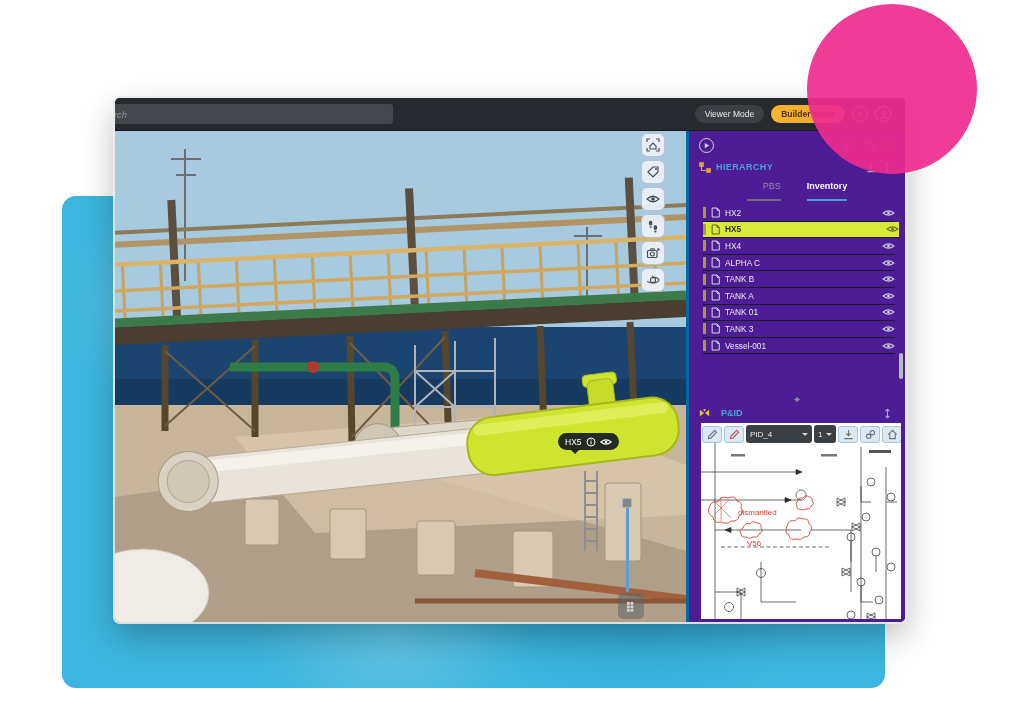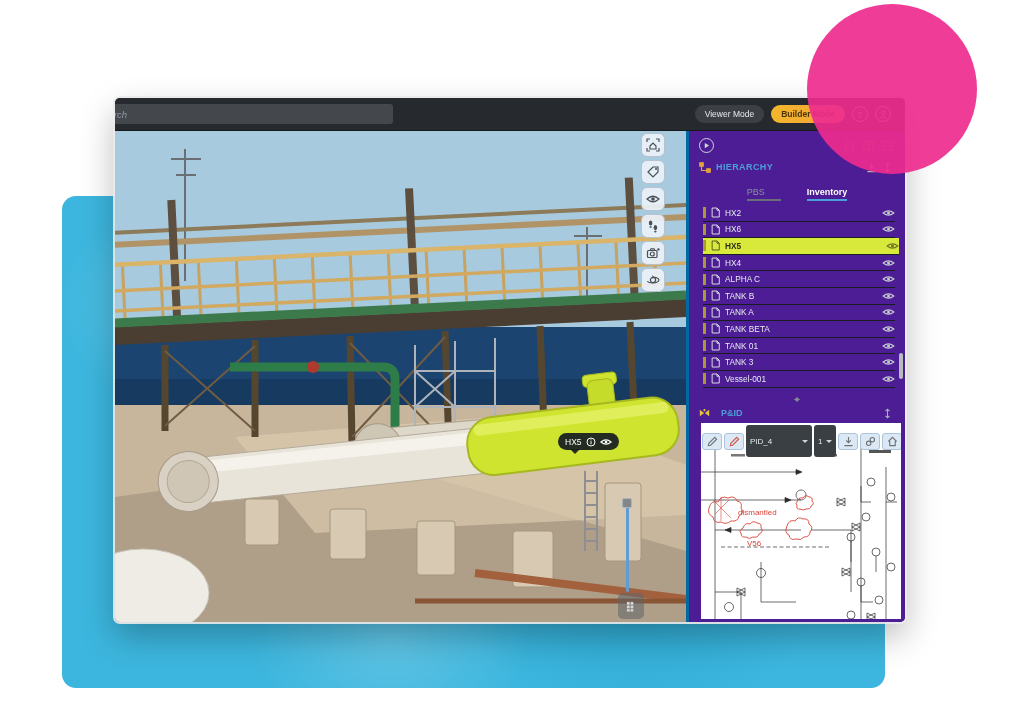--- a/index.html
+++ b/index.html
@@ -53,21 +53,21 @@
   .play-btn{width:15px;height:15px;border-radius:50%;border:1.3px solid #cfd4d8;display:flex;align-items:center;justify-content:center;background:none;padding:0;box-sizing:border-box;}
   .play-btn svg{width:7px;height:7px;fill:#cfd4d8;}
   .lay-icons{display:flex;gap:8px;color:#6d747b;}
   .lay-icons svg{width:11px;height:11px;}
   .hier-head{height:20px;display:flex;align-items:center;padding:0 12px 0 10px;gap:5px;}
   .hier-title{color:#4d9fda;font-size:9px;font-weight:bold;letter-spacing:.4px;}
   .head-spacer{flex:1;}
   .head-ic{color:#aab0b6;display:flex;}
   .head-ic svg{width:11px;height:11px;}
   .tabs{height:24px;display:flex;justify-content:center;gap:26px;align-items:flex-end;padding-bottom:2px;}
-  .tab{font-size:9px;color:#8b9198;padding-bottom:2px;border-bottom:2px solid #6a7076;cursor:pointer;min-width:34px;text-align:left;}
+  .tab{font-size:9px;color:#8b9198;padding-bottom:8px;border-bottom:2px solid #6a7076;cursor:pointer;min-width:34px;text-align:right;}
   .tab.active{color:#fff;font-weight:bold;border-bottom-color:#4d9fda;}
   .list{position:relative;height:188px;margin:2px 0 0 0;overflow:hidden;}
   .rowi{position:relative;height:15.6px;display:flex;align-items:center;margin:0 10px 0 14px;border-bottom:1px solid #191d21;}
   .ybar{width:3px;height:11px;background:#a99a33;margin-right:5px;flex:none;}
   .doc{color:#dde1e5;flex:none;margin-right:5px;}
   .rl{flex:1;color:#e8ebee;font-size:8.3px;white-space:nowrap;overflow:hidden;}
   .eye{color:#c4c9ce;flex:none;cursor:pointer;display:flex;}
   .rowi.selected{background:#d9e93c;margin-right:6px;}
   .rowi.selected .rl{color:#2c3014;font-weight:bold;}
   .rowi.selected .eye{color:#6d7428;}
@@ -76,21 +76,21 @@
   .resize-handle{height:12px;display:flex;flex-direction:column;align-items:center;justify-content:center;gap:1px;cursor:row-resize;}
   .resize-handle .tri-up{width:0;height:0;border:3.5px solid transparent;border-bottom-color:#868c92;margin-bottom:-1px;}
   .resize-handle .tri-down{width:0;height:0;border:3.5px solid transparent;border-top-color:#868c92;margin-top:-1px;}
   .pid-head{height:16px;display:flex;align-items:center;gap:11px;padding:0 12px 0 10px;}
   .pid-title{color:#4d9fda;font-size:9px;font-weight:bold;}
   .pid-body{position:relative;flex:1;background:#ffffff;margin:2px 4px 4px 12px;overflow:hidden;}
   .pid-toolbar{position:absolute;left:1px;top:2px;display:flex;gap:2px;align-items:center;z-index:4;}
   .pid-btn{width:20px;height:17px;border-radius:3px;background:#dcе9f5;background:#dce9f5;border:1px solid #a9c4dc;
     display:flex;align-items:center;justify-content:center;color:#6b7278;padding:0;cursor:pointer;}
   .pid-btn svg{width:11px;height:11px;}
-  .pid-select{height:32px;background:#3a3f44;color:#e8eaec;border-radius:3px;font-size:8px;display:flex;align-items:center;
+  .pid-select{height:18px;background:#3a3f44;color:#e8eaec;border-radius:3px;font-size:8px;display:flex;align-items:center;
     padding:0 4px;gap:4px;cursor:pointer;box-sizing:border-box;}
   .pid-select .chev{width:0;height:0;border:3px solid transparent;border-top-color:#cfd4d8;margin-top:3px;}
   .sel-drawing{width:66px;justify-content:space-between;}
   .pencil-red{color:#d05548;}
 </style>
 </head>
 <body>
 <div class="stage">
 
   <div class="paint"></div>
@@ -356,34 +356,20 @@
                 <path d="M8 1 v3 h3"></path>
               </svg>
               <span class="rl">HX2</span>
               <span class="eye">
                 <svg width="13" height="8" viewBox="0 0 14 9">
                   <path d="M1 4.5 Q7 -0.5 13 4.5 Q7 9.5 1 4.5 Z" fill="none" stroke="currentColor" stroke-width="1.3"></path>
                   <circle cx="7" cy="4.5" r="1.7" fill="currentColor"></circle>
                 </svg>
               </span>
             </div>
-          <div class="rowi">
-              <span class="ybar"></span>
-              <svg class="doc" width="9" height="11" viewBox="0 0 12 14" fill="none" stroke="currentColor" stroke-width="1.3">
-                <path d="M1.5 1 h6.5 l3 3 v9 h-9.5 z"></path>
-                <path d="M8 1 v3 h3"></path>
-              </svg>
-              <span class="rl">HX6</span>
-              <span class="eye">
-                <svg width="13" height="8" viewBox="0 0 14 9">
-                  <path d="M1 4.5 Q7 -0.5 13 4.5 Q7 9.5 1 4.5 Z" fill="none" stroke="currentColor" stroke-width="1.3"></path>
-                  <circle cx="7" cy="4.5" r="1.7" fill="currentColor"></circle>
-                </svg>
-              </span>
-            </div>
           <div class="rowi selected">
               <span class="ybar"></span>
               <svg class="doc" width="9" height="11" viewBox="0 0 12 14" fill="none" stroke="currentColor" stroke-width="1.3">
                 <path d="M1.5 1 h6.5 l3 3 v9 h-9.5 z"></path>
                 <path d="M8 1 v3 h3"></path>
               </svg>
               <span class="rl">HX5</span>
               <span class="eye">
                 <svg width="13" height="8" viewBox="0 0 14 9">
                   <path d="M1 4.5 Q7 -0.5 13 4.5 Q7 9.5 1 4.5 Z" fill="none" stroke="currentColor" stroke-width="1.3"></path>
@@ -433,34 +419,20 @@
                 </svg>
               </span>
             </div>
           <div class="rowi">
               <span class="ybar"></span>
               <svg class="doc" width="9" height="11" viewBox="0 0 12 14" fill="none" stroke="currentColor" stroke-width="1.3">
                 <path d="M1.5 1 h6.5 l3 3 v9 h-9.5 z"></path>
                 <path d="M8 1 v3 h3"></path>
               </svg>
               <span class="rl">TANK A</span>
-              <span class="eye">
-                <svg width="13" height="8" viewBox="0 0 14 9">
-                  <path d="M1 4.5 Q7 -0.5 13 4.5 Q7 9.5 1 4.5 Z" fill="none" stroke="currentColor" stroke-width="1.3"></path>
-                  <circle cx="7" cy="4.5" r="1.7" fill="currentColor"></circle>
-                </svg>
-              </span>
-            </div>
-          <div class="rowi">
-              <span class="ybar"></span>
-              <svg class="doc" width="9" height="11" viewBox="0 0 12 14" fill="none" stroke="currentColor" stroke-width="1.3">
-                <path d="M1.5 1 h6.5 l3 3 v9 h-9.5 z"></path>
-                <path d="M8 1 v3 h3"></path>
-              </svg>
-              <span class="rl">TANK BETA</span>
               <span class="eye">
                 <svg width="13" height="8" viewBox="0 0 14 9">
                   <path d="M1 4.5 Q7 -0.5 13 4.5 Q7 9.5 1 4.5 Z" fill="none" stroke="currentColor" stroke-width="1.3"></path>
                   <circle cx="7" cy="4.5" r="1.7" fill="currentColor"></circle>
                 </svg>
               </span>
             </div>
           <div class="rowi">
               <span class="ybar"></span>
               <svg class="doc" width="9" height="11" viewBox="0 0 12 14" fill="none" stroke="currentColor" stroke-width="1.3">

